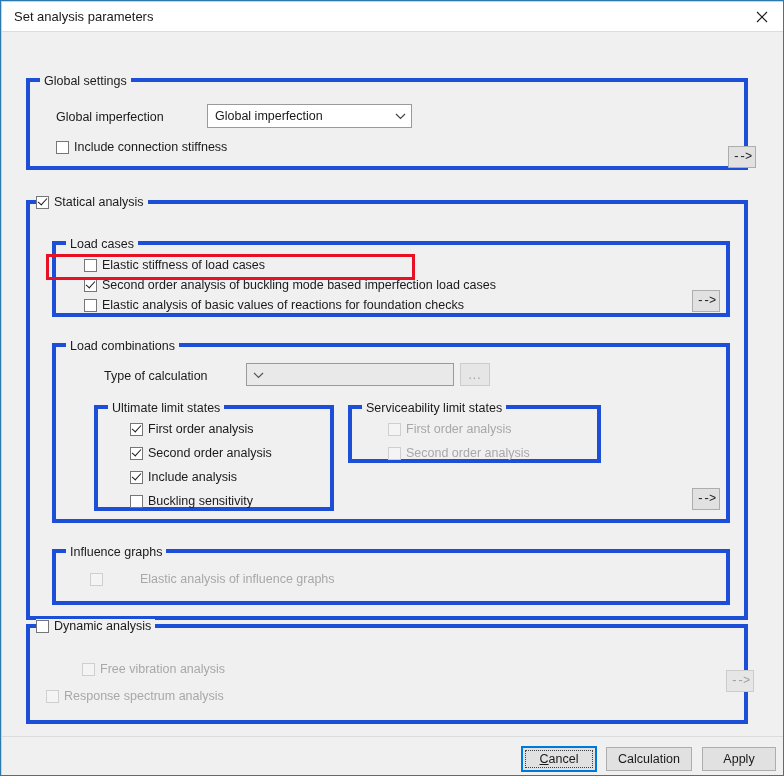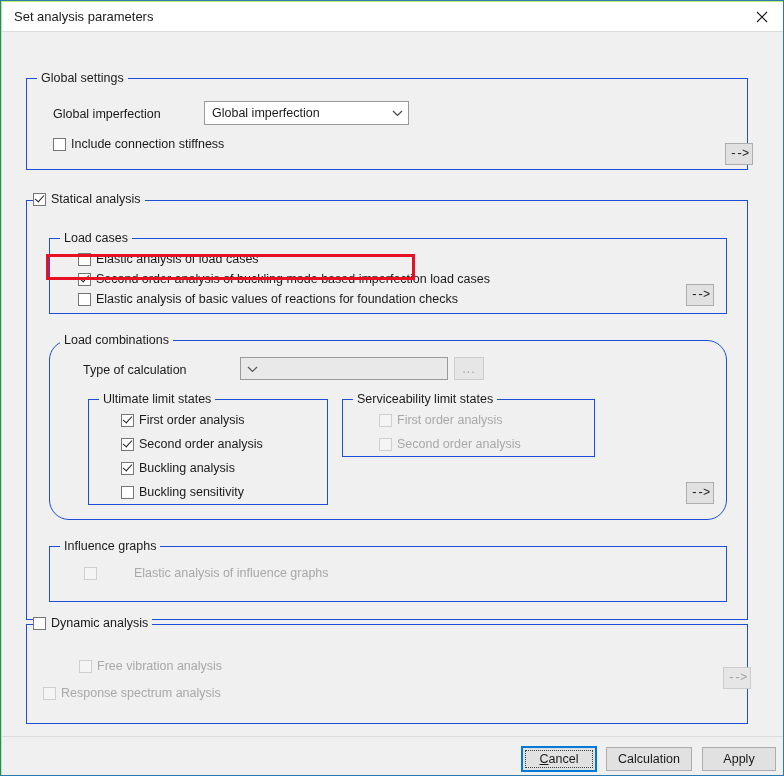--- a/index.html
+++ b/index.html
@@ -39,21 +39,21 @@
   
   #client {
     position: absolute; left: 1px; top: 31px;
     width: 782px; height: 744px;
     background: #f0f0f0;
   }
 
   
   .group {
     position: absolute;
-    border: 1px solid #1d4ed8;
+    border: 4px solid #1d4ed8;
     background: transparent;
     text-decoration: underline;
   }
   .group > .grp-title {
     position: absolute;
     top: -8px; left: 10px;
     background: #f0f0f0;
     padding: 0 4px;
     font-size: 12.5px;
     color: #1a1a1a;
@@ -218,42 +218,42 @@
           <span class="box checked"></span>
           <span class="cbtext">Statical analysis</span>
         </span>
       </span>
 
       <div class="group" style="left:22px; top:37px; width:678px; height:76px;">
         <span class="grp-title">Load cases</span>
 
         <div class="cbrow" style="left:28px; top:13px;">
           <span class="box"></span>
-          <span class="cbtext">Elastic analysis of load cases</span>
+          <span class="cbtext">Elastic stiffness of load cases</span>
         </div>
 
         <div class="cbrow" style="left:28px; top:53px;">
           <span class="box"></span>
           <span class="cbtext">Elastic analysis of basic values of reactions for foundation checks</span>
         </div>
 
         <div class="cbrow" style="left:28px; top:33px;">
           <span class="box checked"></span>
           <span class="cbtext">Second order analysis of buckling mode based imperfection load cases</span>
         </div>
 
         <div class="btn arrowbtn" style="left:636px; top:45px; width:28px; height:22px;">
           <span>--&gt;</span>
         </div>
       </div>
 
-      <div class="group" style="left:22px; top:139px; width:678px; height:180px;border-radius:20px;">
+      <div class="group" style="left:22px; top:139px; width:678px; height:180px;">
         <span class="grp-title">Load combinations</span>
 
-        <span class="lbl" style="left:33px; top:22px;">Type of calculation</span>
+        <span class="lbl" style="left:48px; top:22px;">Type of calculation</span>
 
         <div class="combo shaded" style="left:190px; top:16px; width:208px; height:23px;">
           <span class="carrow">
             <svg width="11" height="8" viewBox="0 0 11 8" aria-hidden="true">
               <polyline points="1,2 5.5,6.5 10,2" fill="none" stroke="#555" stroke-width="1.2"></polyline>
             </svg>
           </span>
         </div>
 
         <div class="btn dis dots" style="left:404px; top:16px; width:30px; height:23px;">
@@ -266,21 +266,21 @@
           <div class="cbrow" style="left:32px; top:13px;">
             <span class="box checked"></span>
             <span class="cbtext">First order analysis</span>
           </div>
           <div class="cbrow" style="left:32px; top:37px;">
             <span class="box checked"></span>
             <span class="cbtext">Second order analysis</span>
           </div>
           <div class="cbrow" style="left:32px; top:61px;">
             <span class="box checked"></span>
-            <span class="cbtext">Buckling analysis</span>
+            <span class="cbtext">Include analysis</span>
           </div>
           <div class="cbrow" style="left:32px; top:85px;">
             <span class="box"></span>
             <span class="cbtext">Buckling sensitivity</span>
           </div>
         </div>
 
         <div class="group" style="left:292px; top:58px; width:253px; height:58px;">
           <span class="grp-title dis" style="color:#1a1a1a;">Serviceability limit states</span>
 

